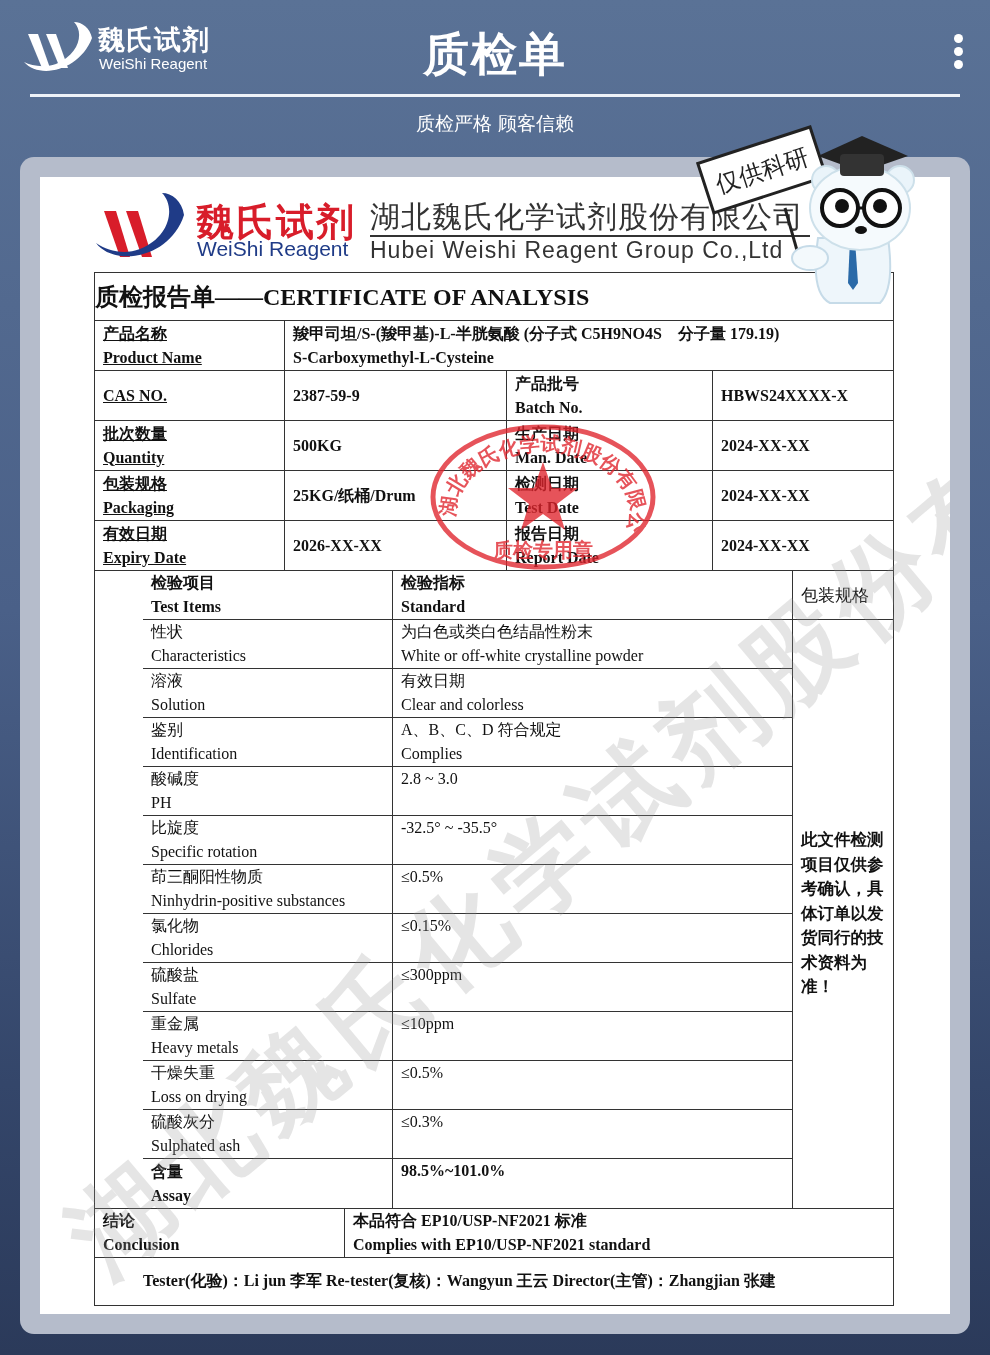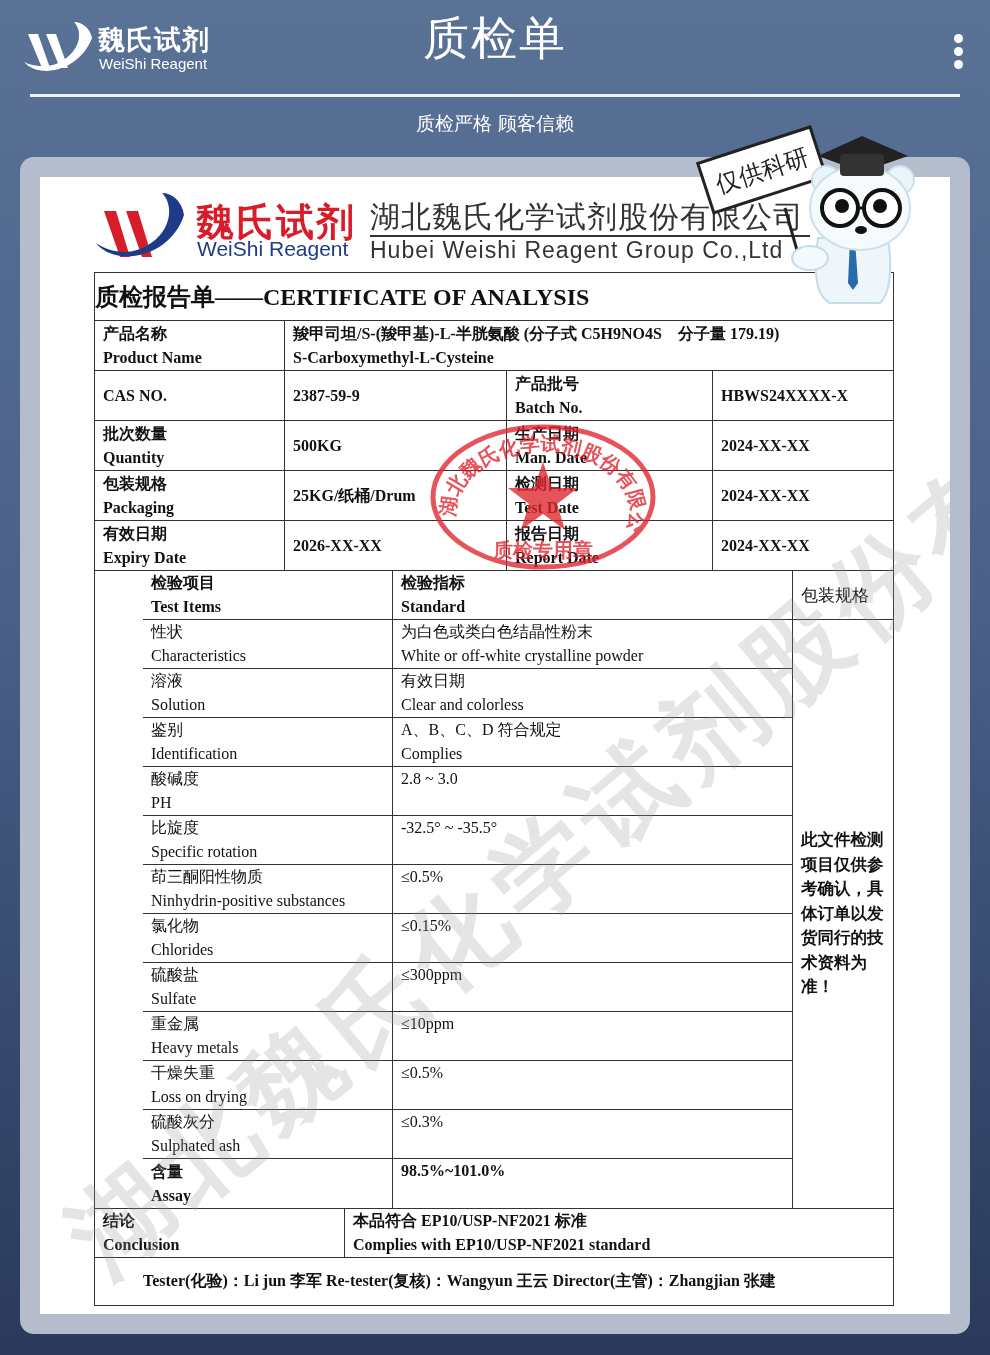--- a/index.html
+++ b/index.html
@@ -7,21 +7,21 @@
   body {
     position: relative;
     background: linear-gradient(180deg, #5a7296 0%, #4a6088 45%, #34466a 80%, #2b3a5a 100%);
     font-family: "DejaVu Sans", "Liberation Sans", sans-serif;
   }
   
   .hdr-logo { position: absolute; left: 20px; top: 18px; width: 200px; height: 60px; }
   .hdr-logo svg { position: absolute; left: 0; top: 0; }
   .hdr-logo .cn { position: absolute; left: 78px; top: 4px; color: #fff; font-size: 27px; font-weight: bold; letter-spacing: 1px; font-family: "DejaVu Sans", sans-serif; }
   .hdr-logo .en { position: absolute; left: 79px; top: 37px; color: #fff; font-size: 15px; font-family: "Liberation Sans", sans-serif; }
-  .hdr-title { position: absolute; left: 0; width: 990px; top: 8px; text-align: center; color: #fff; font-size: 46px; font-weight: normal; letter-spacing: 2px; }
+  .hdr-title { position: absolute; left: 0; width: 990px; top: 24px; text-align: center; color: #fff; font-size: 46px; font-weight: bold; letter-spacing: 2px; }
   .hdr-menu { position: absolute; left: 948px; top: 34px; width: 20px; height: 40px; cursor: pointer; }
   .hdr-menu span { display: block; width: 9px; height: 9px; border-radius: 50%; background: #fff; margin: 0 auto 4px; }
   .hdr-line { position: absolute; left: 30px; top: 94px; width: 930px; height: 3px; background: #eef2f8; }
   .hdr-sub { position: absolute; left: 0; width: 990px; top: 111px; text-align: center; color: #fff; font-size: 19px; }
 
   
   .frame { position: absolute; left: 20px; top: 157px; width: 950px; height: 1177px; background: #b5bccb; border-radius: 14px; }
   .paper { position: absolute; left: 40px; top: 177px; width: 910px; height: 1137px; background: #ffffff; overflow: hidden; }
 
   
@@ -41,21 +41,21 @@
   }
 
   
   .coa { position: absolute; left: 54px; top: 95px; width: 800px; border: 1.5px solid #333; font-family: "Liberation Serif", "DejaVu Serif", serif; color: #111; z-index: 2; }
   .coa-title { height: 48px; border-bottom: 1.5px solid #333; text-align: left; font-size: 24px; font-weight: bold; line-height: 48px; }
   .row { display: flex; border-bottom: 1.5px solid #333; }
   .row:last-child { border-bottom: none; }
   .cell { border-right: 1.5px solid #333; padding: 0 8px; font-size: 16px; display: flex; flex-direction: column; justify-content: center; line-height: 24px; }
   .cell:last-child { border-right: none; }
   .b { font-weight: bold; }
-  .c1 { width: 190px; }
+  .c1 { width: 190px; text-decoration: underline; }
   .c2 { width: 222px; }
   .c3 { width: 206px; }
   .c4 { flex: 1; }
   .h49 { height: 49px; }
 
   .tests { display: flex; border-bottom: 1.5px solid #333; }
   .tests-left { width: 650px; border-right: 1.5px solid #333; margin-left: 48px; }
   .trow { display: flex; height: 49px; border-bottom: 1.5px solid #333; }
   .trow:last-child { border-bottom: none; }
   .t1 { width: 250px; border-right: 1.5px solid #333; padding: 0 8px; font-size: 16px; display: flex; flex-direction: column; justify-content: center; line-height: 24px; }

